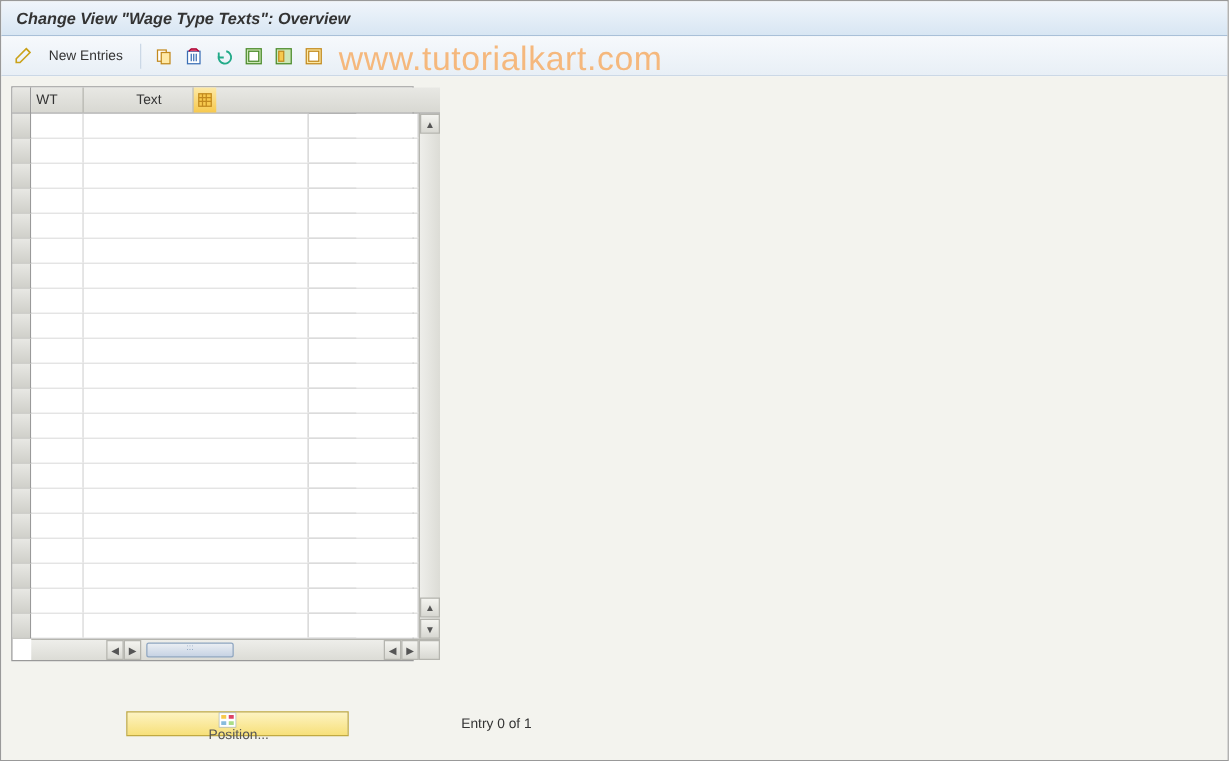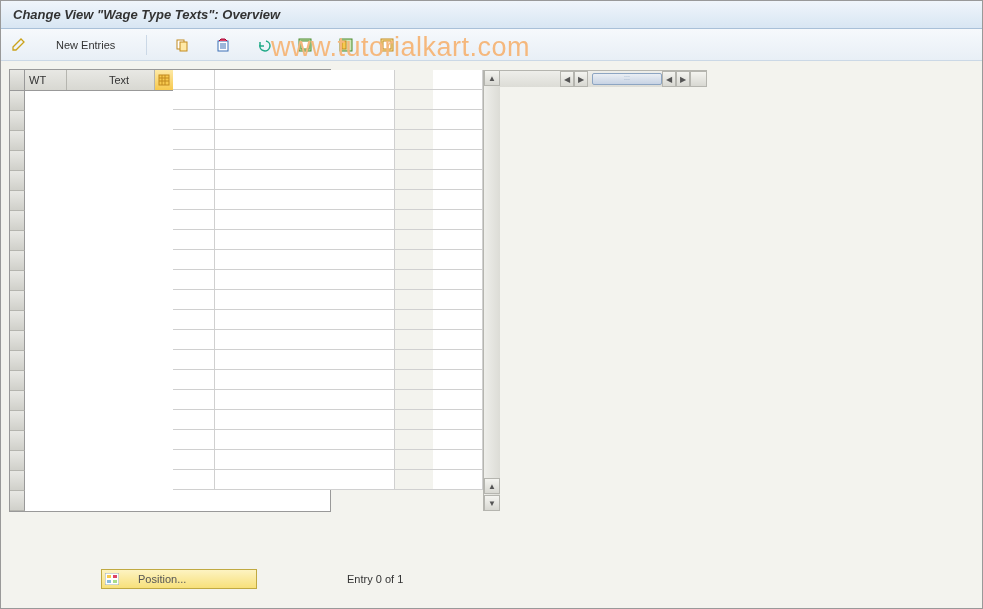--- a/index.html
+++ b/index.html
@@ -25,21 +25,21 @@
       font-size: 13px;
       color: #333;
     }
     .toolbar {
       background: linear-gradient(to bottom, #f6f9fc 0%, #e8eff6 100%);
       border-bottom: 1px solid #cbd8e6;
       height: 32px;
       display: flex;
       align-items: center;
       padding-left: 8px;
-      gap: 21px;
+      gap: 4px;
       position: relative;
     }
     .toolbar-icon {
       width: 20px;
       height: 20px;
       display: flex;
       align-items: center;
       justify-content: center;
       cursor: pointer;
     }
@@ -92,21 +92,21 @@
     }
     .row-header-cell {
       height: 20px;
       background: linear-gradient(to bottom,#e8e8e4,#d0d0ca);
       border-right: 1px solid #999;
       border-bottom: 1px solid #b5b5af;
     }
     .table-main {
       flex: 1;
       display: flex;
-      flex-direction: row;
+      flex-direction: column;
     }
     .table-header {
       display: flex;
       height: 21px;
       background: linear-gradient(to bottom,#e8e8e4,#d8d8d2);
       border-bottom: 1px solid #999;
     }
     .table-header-cell {
       border-right: 1px solid #b5b5af;
       padding-left: 4px;
@@ -212,30 +212,31 @@
       position: absolute;
       left: 0; right: 0;
       bottom: 12px;
       height: 34px;
       display: flex;
       align-items: center;
       padding-left: 100px;
       gap: 90px;
     }
     .position-btn {
-      width: 156px;
+      width: 178px;
       height: 20px;
       background: linear-gradient(to bottom,#fdf3c2,#f7e07a);
       border: 1px solid #c0a942;
       display: flex;
       align-items: center;
       font-size: 11px;
       color: #555;
       cursor: pointer;
       padding-left: 2px;
+      flex-direction: column;
     }
     .position-btn-icon {
       width: 16px; height: 14px;
       margin-right: 18px;
       display:flex;align-items:center;justify-content:center;
     }
     .entry-text {
       font-size: 11px;
       color: #333;
     }

